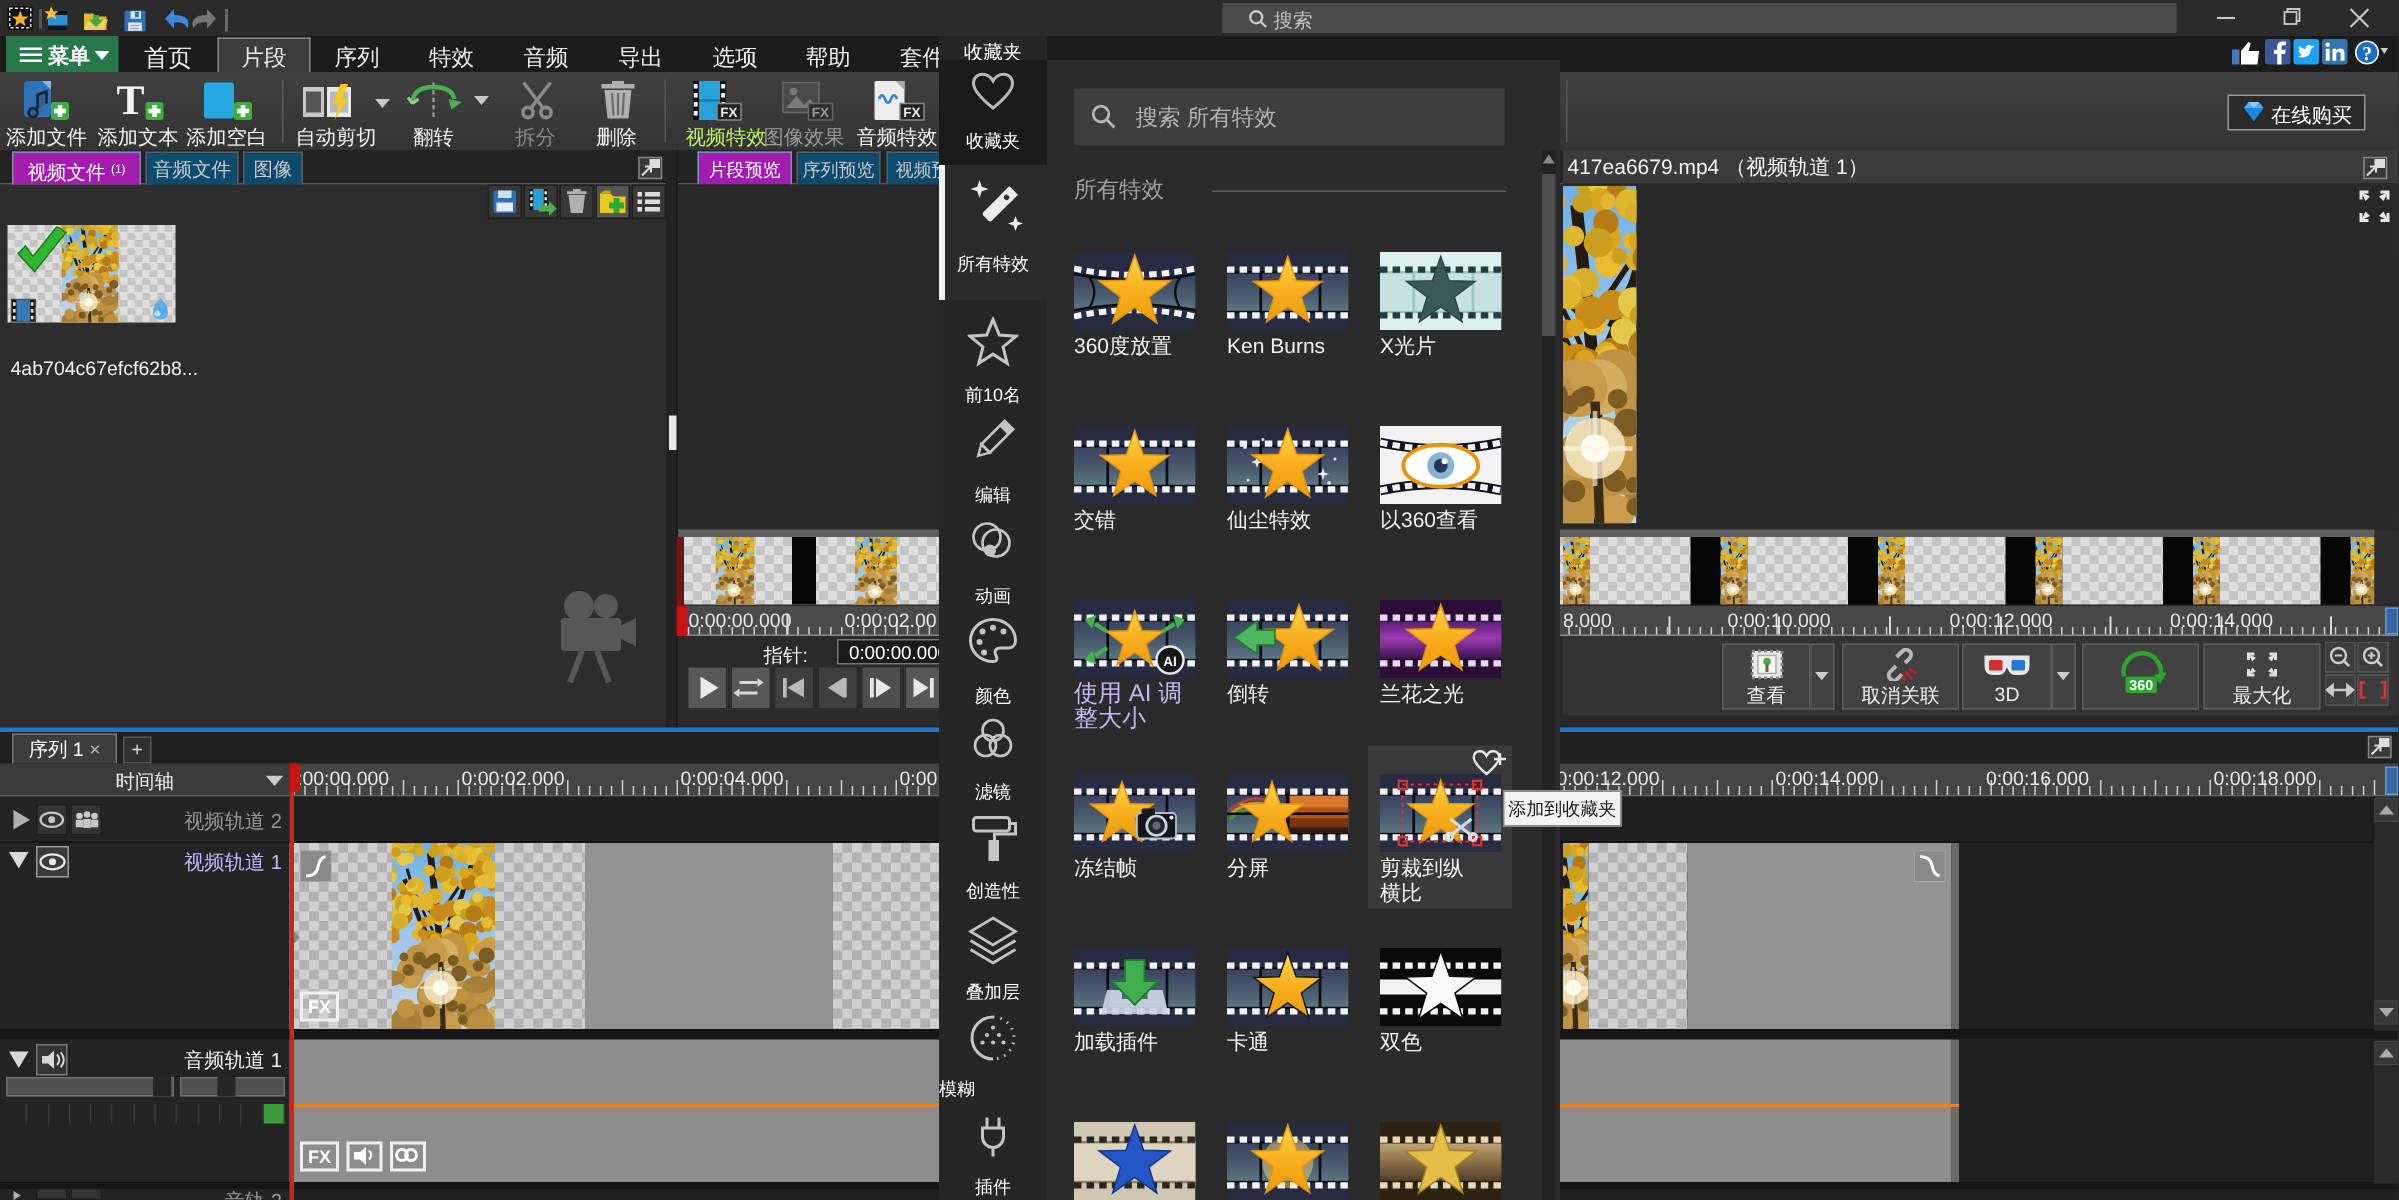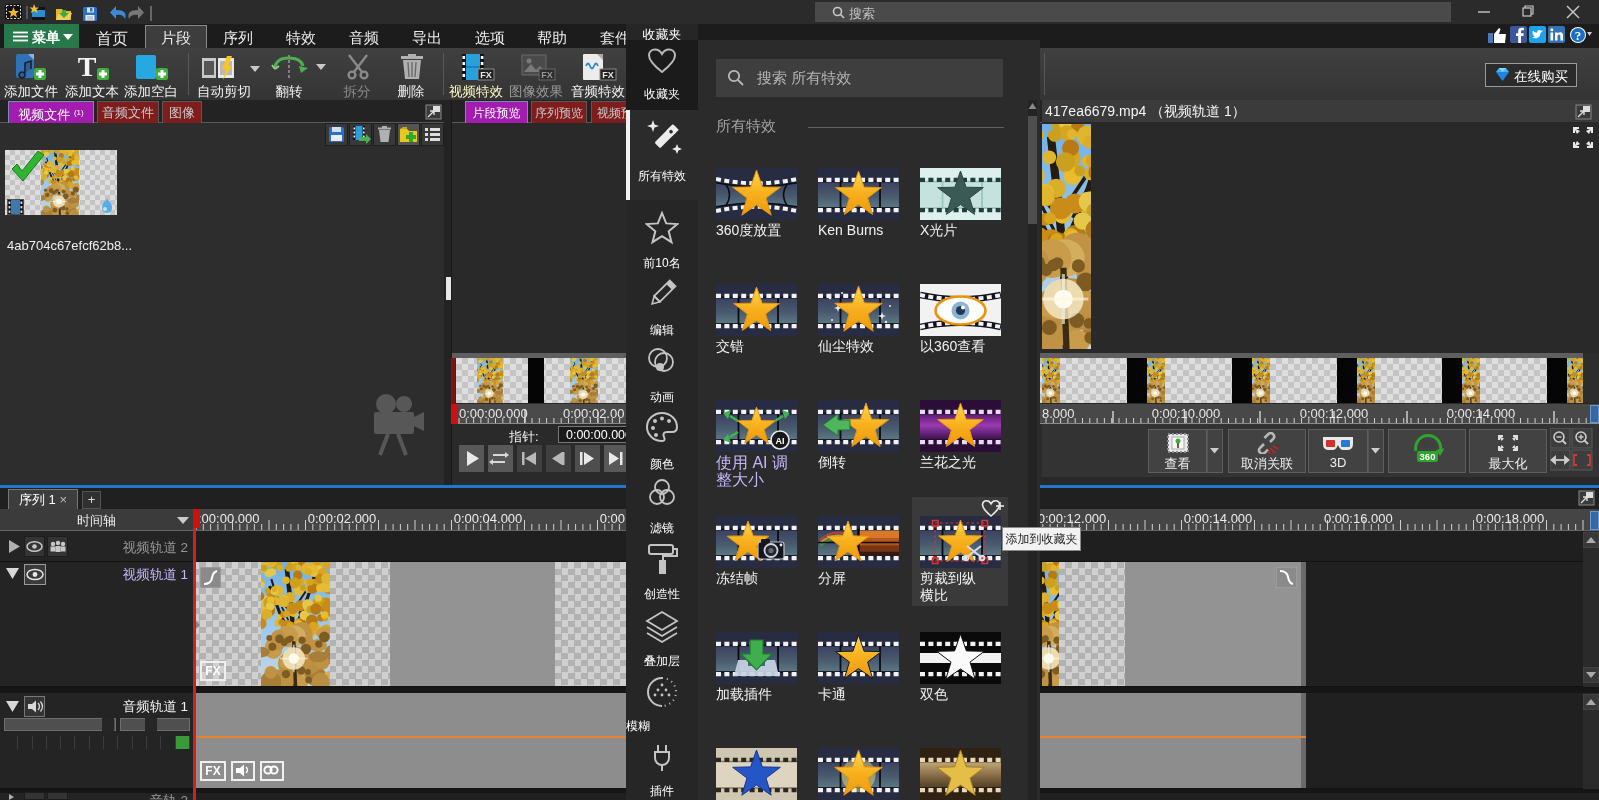--- a/index.html
+++ b/index.html
@@ -1,20 +1,20 @@
 <!DOCTYPE html>
 <html><head><meta charset="utf-8"><style>
 html,body{margin:0;padding:0;background:#2d2d2d}
 *{box-sizing:border-box}
 #app{position:relative;width:1599px;height:800px;background:#2d2d2d;overflow:hidden;
  font-family:"Liberation Sans",sans-serif;color:#fff;font-size:13px}
 .a{position:absolute}
 .chk{background-image:conic-gradient(#c4c4c4 0 25%,#dedede 0 50%,#c4c4c4 0 75%,#dedede 0);background-size:12px 12px}
 .chk2{background-image:conic-gradient(#b2b2b2 0 25%,#d0d0d0 0 50%,#b2b2b2 0 75%,#d0d0d0 0);background-size:13px 13px}
-.tabb{background:#7f1d1d;border:1px solid #5a5a5a;border-bottom:none;color:#c8c8c8;text-align:center;font-size:13px}
+.tabb{background:#0c4a6e;border:1px solid #5a5a5a;border-bottom:none;color:#c8c8c8;text-align:center;font-size:13px}
 .tabon{background:#a21caf;border:1px solid #7a8fb0;border-bottom:none;color:#fff;text-align:center;font-size:13px}
 .ib{background:#343434;border:1px solid #1d1d1d}
 </style></head><body>
 <div id="app">
 
 <svg width="0" height="0" style="position:absolute">
 <defs>
 <linearGradient id="gsky" x1="0" y1="0" x2="0" y2="1">
  <stop offset="0" stop-color="#6fb0e8"></stop>
           <stop offset=".5" stop-color="#9cc8ec"></stop>
@@ -325,21 +325,21 @@
  <polygon points="99,6 104,6 101.5,10" fill="#ccc"></polygon>
 </svg>
 <div class="a" style="left:0;top:48px;width:1599px;height:52px;background:linear-gradient(180deg,#404040,#343434)"></div>
 <div class="a" style="left:-4px;top:83px;width:70px;text-align:center;font-size:13.5px;color:#f2f2f2">添加文件</div>
 <div class="a" style="left:57px;top:83px;width:70px;text-align:center;font-size:13.5px;color:#f2f2f2">添加文本</div>
 <div class="a" style="left:116px;top:83px;width:70px;text-align:center;font-size:13.5px;color:#f2f2f2">添加空白</div>
 <div class="a" style="left:189px;top:83px;width:70px;text-align:center;font-size:13.5px;color:#f2f2f2">自动剪切</div>
 <div class="a" style="left:254px;top:83px;width:70px;text-align:center;font-size:13.5px;color:#f2f2f2">翻转</div>
 <div class="a" style="left:322px;top:83px;width:70px;text-align:center;font-size:13.5px;color:#8a8a8a">拆分</div>
 <div class="a" style="left:376px;top:83px;width:70px;text-align:center;font-size:13.5px;color:#f2f2f2">删除</div>
-<div class="a" style="left:441px;top:83px;width:70px;text-align:center;font-size:13.5px;color:#fef9c3">视频特效</div>
+<div class="a" style="left:441px;top:83px;width:70px;text-align:right;font-size:13.5px;color:#bef264">视频特效</div>
 <div class="a" style="left:501px;top:83px;width:70px;text-align:center;font-size:13.5px;color:#9a9a9a">图像效果</div>
 <div class="a" style="left:563px;top:83px;width:70px;text-align:center;font-size:13.5px;color:#f2f2f2">音频特效</div>
 <div class="a" style="left:188px;top:53px;width:1px;height:42px;background:#585858"></div>
 <div class="a" style="left:443px;top:53px;width:1px;height:42px;background:#585858"></div>
 <div class="a" style="left:1044px;top:53px;width:1px;height:42px;background:#585858"></div>
 <svg class="a" style="left:14px;top:52px" width="36" height="30">
  <rect x="2" y="2" width="18" height="24" rx="2" fill="#2f72b8"></rect>
       <path d="M14,2 h6 l0,6 z" fill="#8ab4dc"></path>
  <path d="M8,20 a3,3 0 1 0 .1,0 M11,21 v-10 l6,-2 v8" stroke="#123" stroke-width="1.6" fill="#345f8a"></path>
  <rect x="20" y="16" width="12" height="12" rx="2" fill="#3fae3f"></rect>

